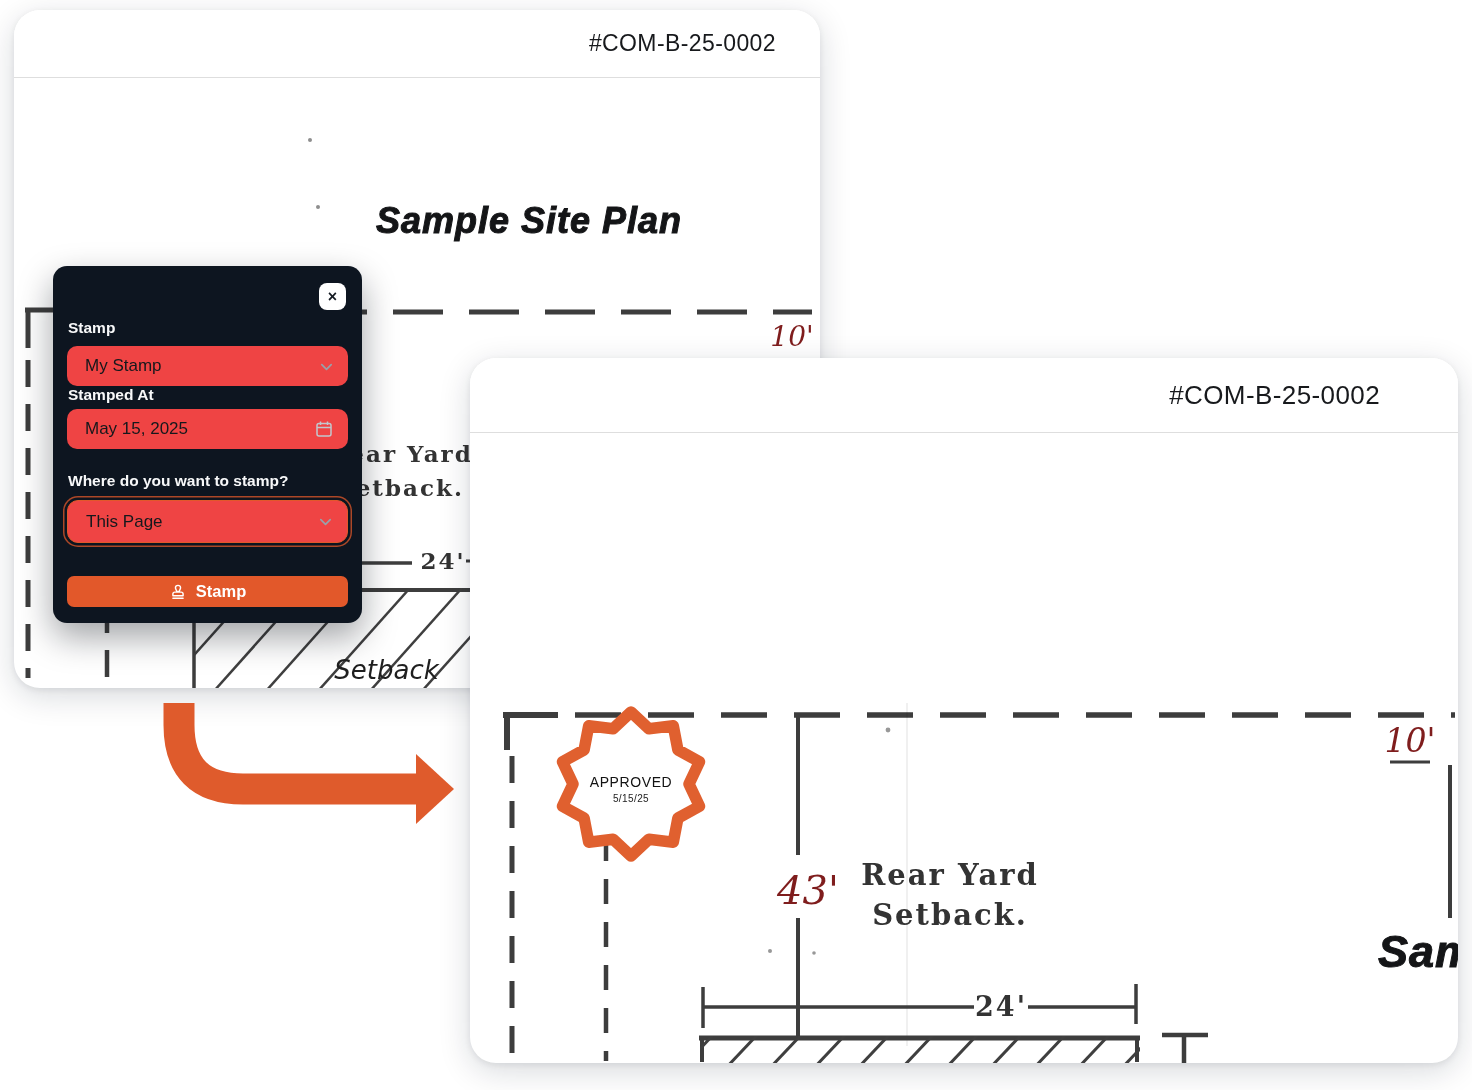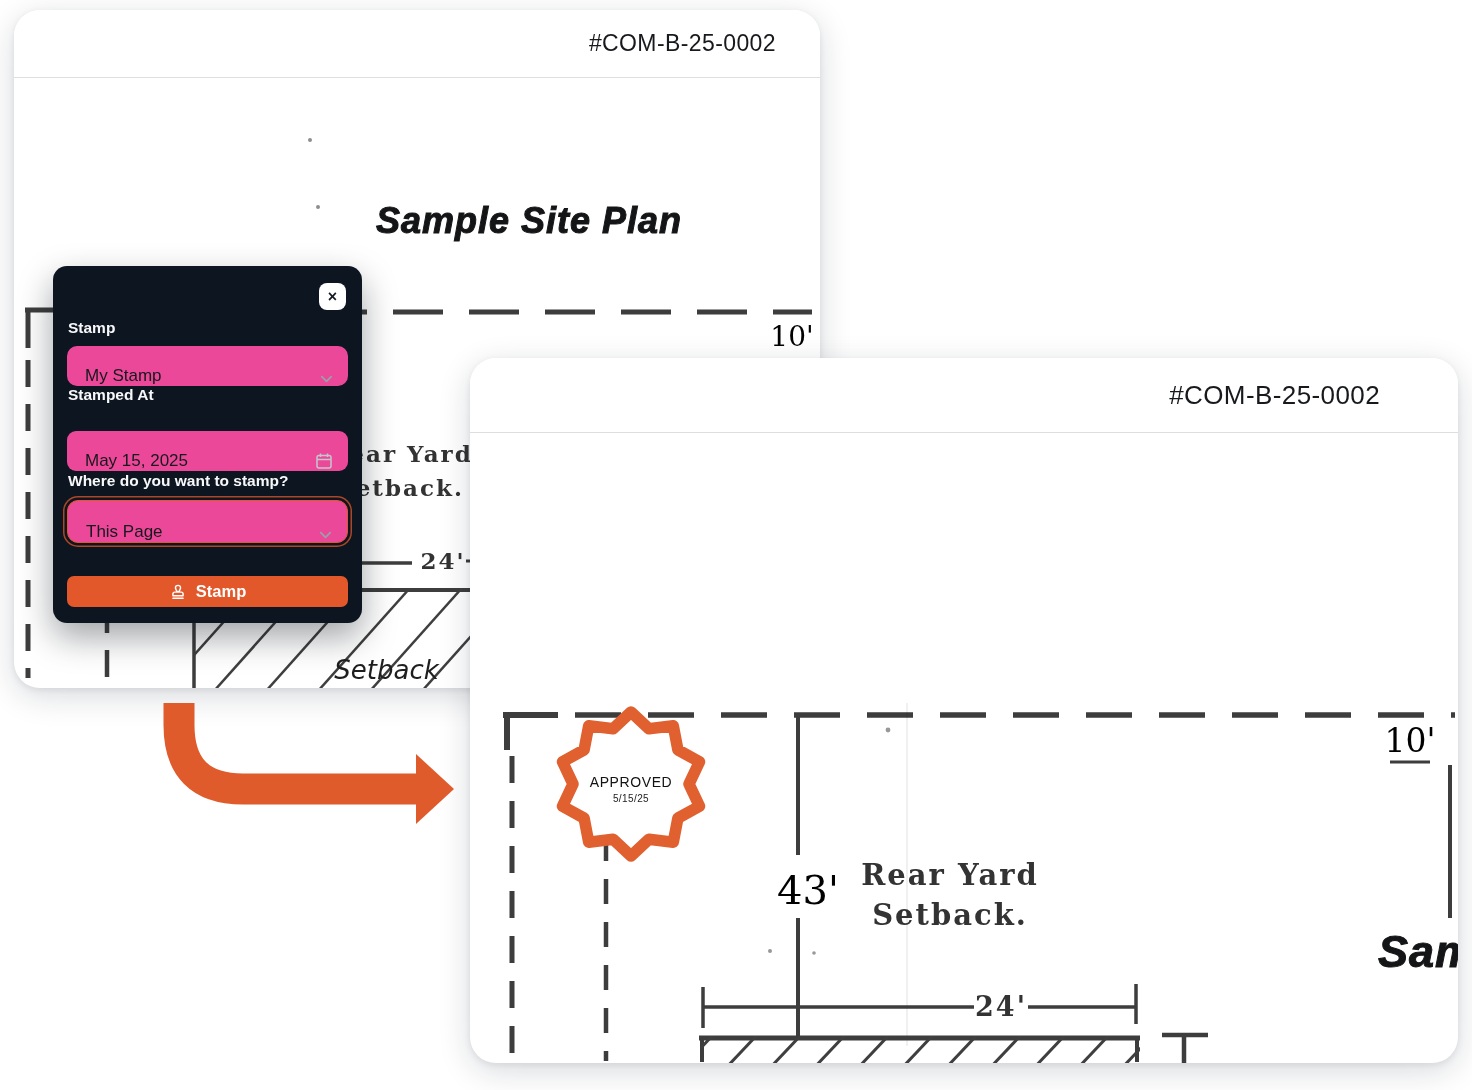--- a/index.html
+++ b/index.html
@@ -24,48 +24,48 @@
   .panel-after  .doc-header { height:75px; padding-right:78px; font-size:26px; }
   .doc-title {
     position:absolute; white-space:nowrap; font-style:italic; font-weight:bold;
     color:#141517; -webkit-text-stroke:1px #141517; letter-spacing:1px;
   }
   .panel-before .doc-title { left:362px; top:190px; font-size:36px; }
   .panel-after  .doc-title { left:908px; top:568px; font-size:45px; }
   .plan-svg { position:absolute; left:0; top:0; }
   .ptext { position:absolute; text-align:center; color:#2b2b2b; white-space:nowrap; }
   .t-serif-b { font-family:"DejaVu Serif", serif; font-weight:bold; letter-spacing:2px; color:#333; }
-  .t-serif-i { font-family:"DejaVu Serif", serif; color:#000000; }
+  .t-serif-i { font-family:"DejaVu Serif", serif; font-style:italic; color:#7f1d1d; }
   .t-sans-i  { font-family:"DejaVu Sans", sans-serif; font-style:italic; color:#1f1f1f; }
   
   .seal-line1 { position:absolute; left:561px; top:774px; width:140px; text-align:center;
     font-size:14px; font-weight:normal; letter-spacing:.6px; color:#121212; }
   .seal-line2 { position:absolute; left:561px; top:793px; width:140px; text-align:center;
     font-size:10px; font-weight:500; letter-spacing:.4px; color:#222; }
   
   .modal {
     position:absolute; left:53px; top:266px; width:309px; height:357px;
     background:#0d1520; border-radius:14px; box-shadow:0 14px 34px rgba(8,12,20,.38);
     color:#f5f6f7;
   }
   .modal-close {
     position:absolute; top:17px; right:16px; width:27px; height:27px;
     background:#fff; border:none; border-radius:8px; cursor:pointer;
     display:flex; align-items:center; justify-content:center;
     font-size:16px; font-weight:bold; color:#141a22; line-height:1;
   }
   .m-label { position:absolute; left:15px; font-size:15.5px; font-weight:600; color:#f7f8f9; }
   .m-field {
-    position:absolute; left:14px; width:281px; background:#ec4899; border-radius:10px;
-    display:flex; align-items:flex-end; padding:0 14px 0 18px; color:#15181c;
+    position:absolute; left:14px; width:281px; background:#ef4444; border-radius:10px;
+    display:flex; align-items:center; padding:0 14px 0 18px; color:#15181c;
     font-size:17px; font-weight:500; cursor:pointer;
   }
   .m-field .grow { flex:1 1 auto; }
   .m-select-stamp { top:80px;  height:40px; }
-  .m-date         { top:165px; height:40px;border-radius:9px; }
+  .m-date         { top:143px; height:40px; }
   .m-select-where {
     top:234px; height:43px; border:1.6px solid #e2582a; border-radius:11px;
     box-shadow:0 0 0 2.5px #0d1520, 0 0 0 4px rgba(226,88,42,.75);
   }
   .m-submit {
     position:absolute; left:14px; top:310px; width:281px; height:31px;
     background:#e2582a; border:none; border-radius:7px; cursor:pointer;
     display:flex; align-items:center; justify-content:center; gap:9px;
     color:#fff; font-size:16.5px; font-weight:600; font-family:"Liberation Sans",sans-serif;
   }

